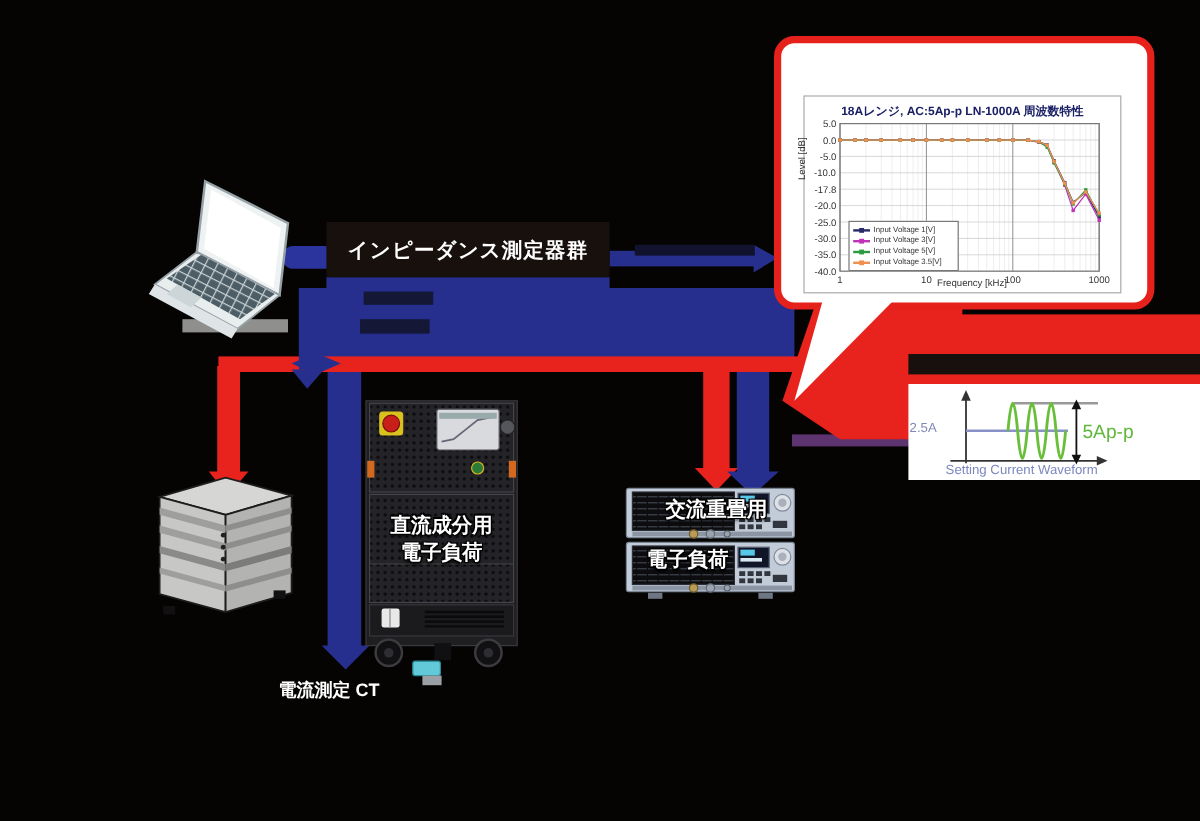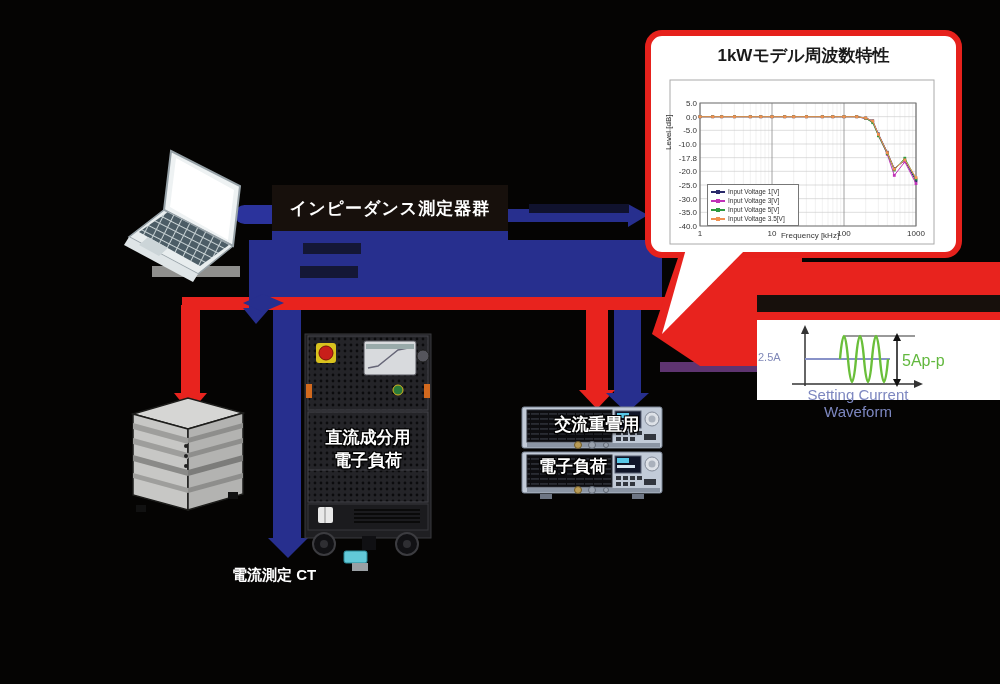--- a/index.html
+++ b/index.html
@@ -22,21 +22,21 @@
   .leg-row{display:flex;align-items:center;height:9px;}
   .leg-mark{width:14px;height:2px;margin-right:3px;position:relative;flex:none;}
   .leg-mark:after{content:"";position:absolute;left:5px;top:-1px;width:4px;height:4px;background:inherit;}
   .leg-txt{font-size:6.5px;font-weight:normal;color:#333;white-space:nowrap;text-shadow:none;}
   #dc-load-label{left:310px;top:426px;width:116px;text-align:center;font-size:17px;line-height:23px;}
   #ac-load-label1{left:528px;top:413px;width:90px;text-align:center;font-size:17px;padding-left:24px;}
   #ac-load-label2{left:530px;top:455px;width:86px;text-align:center;font-size:17px;}
   #ct-label{left:232px;top:566px;font-size:15px;}
   #wf-dc{left:758px;top:351px;font-size:11px;color:#8089b8;font-weight:normal;}
   #wf-pp{left:902px;top:352px;font-size:16px;color:#62b83e;font-weight:normal;}
-  #wf-cap{left:788px;top:386px;width:140px;text-align:center;font-size:15px;color:#7d87c0;font-weight:normal;}
+  #wf-cap{left:788px;top:386px;width:140px;text-align:left;font-size:11px;color:#7d87c0;font-weight:normal;}
 </style>
 </head>
 <body>
 
 <div id="stage">
 
 <svg id="art" width="1000" height="684" viewBox="0 0 1000 684">
   <defs>
     <pattern id="perf" width="6" height="6" patternUnits="userSpaceOnUse">
       <rect width="6" height="6" fill="#242428"></rect>
@@ -369,21 +369,21 @@
         <rect x="892.9" y="167.7" width="2.8" height="2.8" fill="#f09050"></rect>
         <rect x="903.4" y="158.5" width="2.8" height="2.8" fill="#f09050"></rect>
         <rect x="914.6" y="176.2" width="2.8" height="2.8" fill="#f09050"></rect>
       </g>
 </svg>
 
 <div id="imp-box">
   <span>インピーダンス測定器群</span>
 </div>
 
-<div class="lbl" id="callout-title">1kWモデル周波数特性</div>
+<div class="lbl" id="chart-title">18Aレンジ, AC:5Ap-p  LN-1000A 周波数特性</div>
 <div class="lbl" id="ylab">Level [dB]</div>
 <div class="lbl" id="xlab">Frequency [kHz]</div>
 <div id="legend">
       <div class="leg-row">
         <span class="leg-mark" style="background:#2a2a6a"></span>
         <span class="leg-txt">Input Voltage  1[V]</span>
       </div>
       <div class="leg-row">
         <span class="leg-mark" style="background:#c032b8"></span>
         <span class="leg-txt">Input Voltage  3[V]</span>

